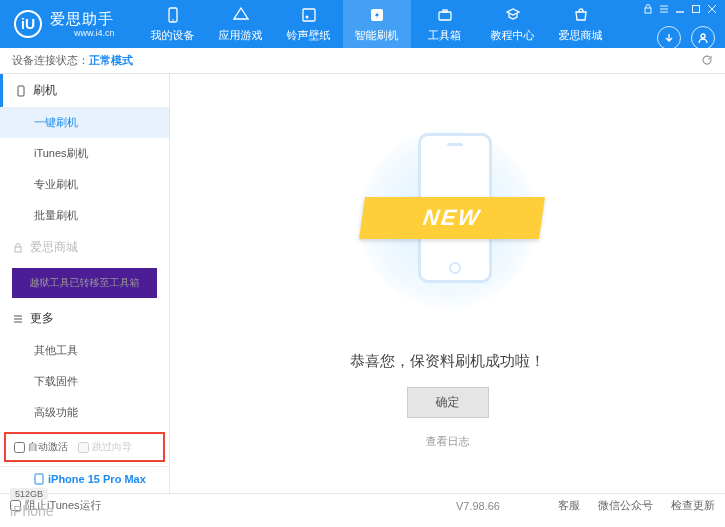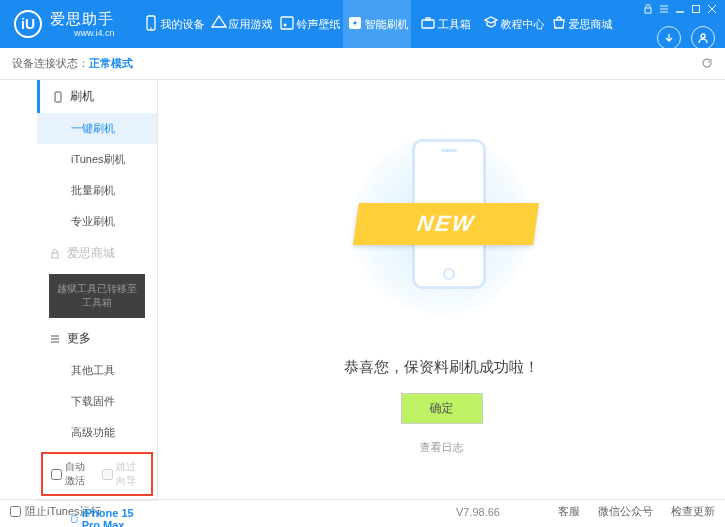--- a/index.html
+++ b/index.html
@@ -7,65 +7,65 @@
 
 
 .header { background: linear-gradient(to bottom, #1b8bf2, #1b8bf2); height: 48px; display: flex; align-items: center; color: #fff; position: relative; }
 .logo-area { display: flex; align-items: center; padding: 0 14px; }
 .logo-circle { width: 28px; height: 28px; border: 2px solid #fff; border-radius: 50%; display: flex; align-items: center; justify-content: center; font-weight: bold; font-size: 14px; color: #fff; margin-right: 8px; }
 .logo-text { line-height: 1.2; }
 .logo-title { font-size: 15px; font-weight: normal; letter-spacing: 1px; }
 .logo-url { font-size: 9px; opacity: 0.9; margin-left: 24px; }
 
 .nav { display: flex; height: 100%; margin-left: 10px; }
-.nav-item { width: 68px; display: flex; flex-direction: row; align-items: center; justify-content: center; font-size: 11px; cursor: pointer; }
+.nav-item { width: 68px; display: flex; flex-direction: column; align-items: center; justify-content: center; font-size: 11px; cursor: pointer; }
 .nav-item.active { background: rgba(255,255,255,0.18); }
 .nav-icon { width: 20px; height: 20px; margin-bottom: 3px; display: flex; align-items: center; justify-content: center; }
 .nav-icon svg { fill: #fff; }
 
 .header-right { position: absolute; right: 8px; top: 4px; display: flex; gap: 6px; align-items: center; font-size: 10px; }
 .hr-icon { width: 10px; height: 10px; cursor: pointer; opacity: 0.9; }
 .hr-circles { position: absolute; right: 10px; top: 26px; display: flex; gap: 10px; }
 .hr-circle { width: 24px; height: 24px; border: 1.5px solid rgba(255,255,255,0.8); border-radius: 50%; display: flex; align-items: center; justify-content: center; cursor: pointer; }
 .hr-circle svg { fill: #fff; }
 
 
-.status-bar { height: 32px; display: flex; align-items: center; padding: 0 12px; font-size: 11px; color: #666; border-bottom: 1px solid #e5e5e5; }
+.status-bar { height: 26px; display: flex; align-items: center; padding: 0 12px; font-size: 11px; color: #666; border-bottom: 1px solid #e5e5e5; }
 .status-bar .mode { color: #1b8bf2; font-weight: bold; }
 .status-refresh { margin-left: auto; color: #999; cursor: pointer; }
 
 
 .body { display: flex; height: calc(527px - 58px - 26px - 24px); }
 
 
-.sidebar { width: 158px; border-right: 1px solid #e5e5e5; display: flex; flex-direction: column; position: relative; padding-left: 37px; }
+.sidebar { width: 170px; border-right: 1px solid #e5e5e5; display: flex; flex-direction: column; position: relative; }
 .side-section-title { display: flex; align-items: center; padding: 8px 12px; color: #333; font-size: 12px; gap: 6px; }
 .side-active-bar { border-left: 3px solid #1b8bf2; }
 .side-item { padding: 8px 12px 8px 34px; font-size: 11px; color: #555; cursor: pointer; }
 .side-item.active { background: #e8f2fd; color: #1b8bf2; }
 .side-jailbreak { color: #bbb; }
-.side-jailbreak-note { background: #404040; color: #999; font-size: 10px; padding: 8px; margin: 4px 12px; text-align: center; line-height: 1.4; }
+.side-jailbreak-note { background: #4c1d95; color: #999; font-size: 10px; padding: 8px; margin: 4px 12px; text-align: center; line-height: 1.4; }
 .side-checkboxes { border: 2px solid #e43; padding: 6px 8px; margin: 4px; display: flex; gap: 10px; font-size: 10px; color: #666; align-items: center; }
 .side-checkboxes label { display: flex; align-items: center; gap: 3px; }
 .side-checkboxes .disabled { color: #ccc; }
 .device-info { padding: 6px 10px; border-top: 1px solid #eee; }
 .device-name { color: #1b8bf2; font-size: 11px; font-weight: bold; display: flex; align-items: center; gap: 4px; margin-left: 24px; }
 .device-badge { background: #eee; color: #666; padding: 1px 5px; border-radius: 2px; font-size: 9px; display: inline-block; margin-top: 3px; }
 .device-type { color: #bbb; font-size: 14px; margin-top: 3px; }
 
 
 .main { flex: 1; display: flex; flex-direction: column; align-items: center; justify-content: center; position: relative; }
 .phone-illus { position: relative; width: 180px; height: 200px; margin-bottom: 10px; }
 .glow { position: absolute; width: 180px; height: 180px; border-radius: 50%; background: radial-gradient(circle, #d9efff 0%, #f3faff 60%, #fff 75%); left: 0; top: 10px; }
 .phone { position: absolute; left: 60px; top: 14px; width: 74px; height: 150px; background: #fff; border: 3px solid #d5e8f9; border-radius: 10px; }
 .phone::before { content: ""; position: absolute; top: 7px; left: 50%; transform: translateX(-50%); width: 16px; height: 3px; background: #d5e8f9; border-radius: 2px; }
 .phone-home { position: absolute; bottom: 6px; left: 50%; transform: translateX(-50%); width: 12px; height: 12px; border: 2px solid #d5e8f9; border-radius: 50%; }
 .ribbon { position: absolute; top: 78px; left: 4px; width: 180px; height: 42px; background: #ffcf3a; transform: skewX(-8deg); display: flex; align-items: center; justify-content: center; color: #fff; font-weight: bold; font-size: 22px; font-style: italic; letter-spacing: 2px; box-shadow: 0 2px 4px rgba(0,0,0,0.15); }
 .success-text { font-size: 15px; color: #444; margin: 23px 0 16px; }
-.ok-btn { border: 1px solid #ccc; background: #bef264; padding: 6px 28px; font-size: 12px; color: #555; cursor: pointer; }
+.ok-btn { border: 1px solid #ccc; background: #e5e5e5; padding: 6px 28px; font-size: 12px; color: #555; cursor: pointer; }
 .log-link { margin-top: 16px; font-size: 11px; color: #999; cursor: pointer; }
 
 
 .footer { height: 24px; border-top: 1px solid #e5e5e5; display: flex; align-items: center; padding: 0 10px; font-size: 11px; color: #666; }
 .footer label { display: flex; align-items: center; gap: 4px; }
 .footer .spacer { flex: 1; }
 .footer .ver { margin-right: 40px; color: #888; }
 .footer .flink { margin-left: 18px; cursor: pointer; }
 
 .sec-icon { width: 12px; height: 12px; }
@@ -191,22 +191,22 @@
 
   <div class="sidebar">
     <div class="side-section-title side-active-bar">
       <svg class="sec-icon" viewBox="0 0 12 12">
           <rect x="3" y="1" width="6" height="10" rx="1" fill="none" stroke="#555"></rect>
         </svg>
       <span>刷机</span>
     </div>
     <div class="side-item active">一键刷机</div>
     <div class="side-item">iTunes刷机</div>
+    <div class="side-item">专业刷机</div>
     <div class="side-item">批量刷机</div>
-    <div class="side-item">专业刷机</div>
 
     <div class="side-section-title side-jailbreak">
       <svg class="sec-icon" viewBox="0 0 12 12">
           <rect x="3" y="5" width="6" height="5" fill="none" stroke="#bbb"></rect>
           <path d="M4 5 V3.5 a2 2 0 0 1 4 0 V5" fill="none" stroke="#bbb"></path>
         </svg>
       <span>爱思商城</span>
     </div>
     <div class="side-jailbreak-note">越狱工具已转移至工具箱</div>
 

